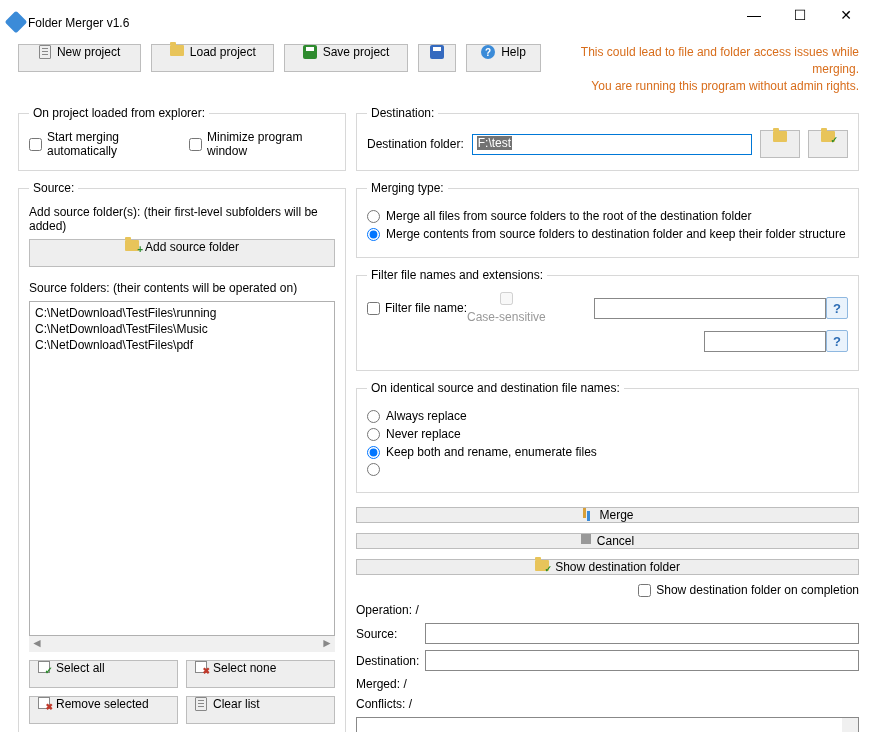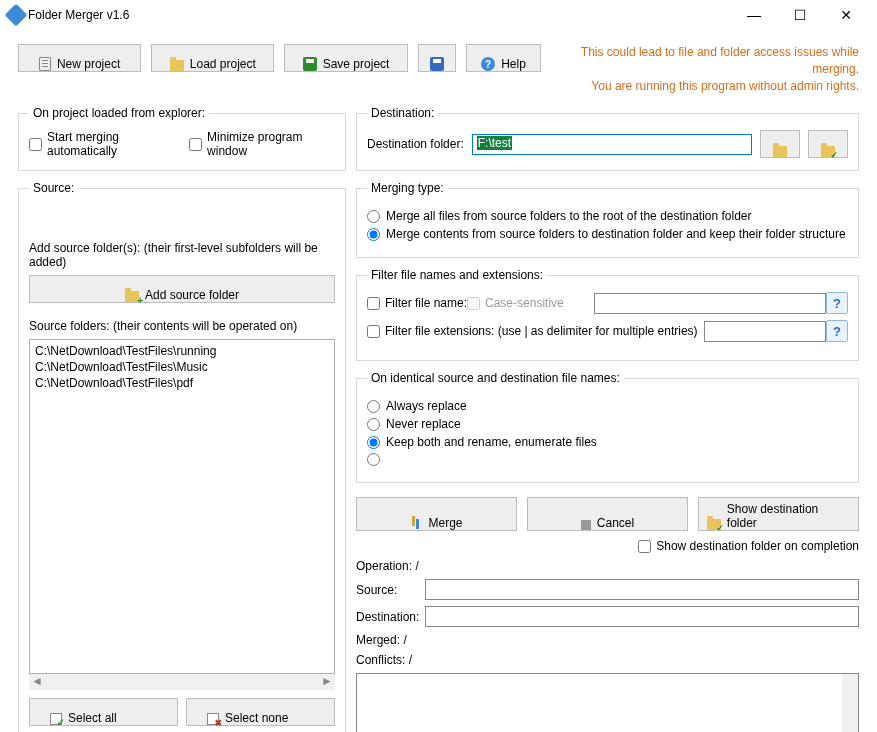--- a/index.html
+++ b/index.html
@@ -1,48 +1,48 @@
 <!DOCTYPE html>
 <html><head>
 <meta charset="utf-8">
 <style>
   * { box-sizing: border-box; font-family: 'Segoe UI', Tahoma, sans-serif; font-size: 12px; }
   body { margin: 0; background: #fff; width: 877px; height: 732px; overflow: hidden; }
-  .titlebar { height: 30px; display: flex; align-items: center; padding: 0 8px; background: #fff; }
+  .titlebar { height: 30px; display: flex; align-items: flex-end; padding: 0 8px; background: #fff; }
   .titlebar .title { flex: 1; padding-left: 4px; }
   .titlebar .ctrls { display: flex; }
   .titlebar .wc { width: 46px; height: 30px; display: flex; align-items: center; justify-content: center; font-size: 14px; font-family: Arial; }
   .app-icon { width: 16px; height: 16px; background: #3b8bd8; transform: rotate(45deg); border-radius: 2px; }
   .app { padding: 14px 18px 10px 18px; }
   .toolbar-row { display: flex; align-items: flex-start; gap: 10px; margin-bottom: 12px; }
-  .btn { height: 28px; background: #eee; border: 1px solid #bdbdbd; display: inline-flex; align-items: flex-end; justify-content: center; gap: 6px; padding: 0 8px; cursor: default; }
+  .btn { height: 28px; background: #eee; border: 1px solid #bdbdbd; display: inline-flex; align-items: flex-start; justify-content: center; gap: 6px; padding: 0 8px; cursor: default; }
   .btn.big { width: 130px; }
   .btn.sm { width: 40px; }
   .btn.help { width: 78px; }
   .warning { color: #d86d1b; font-size: 11.5px; text-align: right; line-height: 1.4; margin-left: auto; }
   fieldset { border: 1px solid #d8d8d8; padding: 10px 10px 12px 10px; margin: 0 0 10px 0; }
   legend { padding: 0 4px; color: #000; }
   .flex-row { display: flex; align-items: center; gap: 8px; }
   .cb { display: inline-flex; align-items: center; gap: 5px; }
   .cb input { width: 13px; height: 13px; margin: 0; }
   .cols { display: flex; gap: 10px; align-items: flex-start; }
   .left { width: 328px; }
   .right { flex: 1; }
-  .subtle { color: #000; margin-bottom: 6px; margin-top: 36px; }
+  .subtle { color: #000; margin-bottom: 6px; }
   .btn-wide { width: 100%; }
   .listbox { width: 100%; height: 335px; border: 1px solid #b0b0b0; background: #fff; padding: 3px 5px; overflow: auto; margin-top: 4px; }
   .listbox .item { white-space: nowrap; line-height: 16px; }
   .scroll-hint { height: 16px; background: #f0f0f0; display: flex; justify-content: space-between; padding: 0 2px; color: #888; font-size: 10px; }
   .grid2 { display: grid; grid-template-columns: 1fr 1fr; gap: 8px; margin-top: 8px; }
-  .btn.list { justify-content: flex-start; padding-left: 20px; }
+  .btn.list { justify-content: flex-start; padding-left: 8px; }
   .radio-row { display: flex; align-items: center; gap: 6px; margin: 4px 0; }
   .radio-row input { margin: 0; }
   .input { border: 1px solid #888; height: 21px; padding: 1px 4px; background: #fff; }
   .input.sel { border: 1px solid #0078d7; background: #fff; }
-  .input.sel .hl { background: #15803d; color: #fff; padding: 0 1px; text-align: right; }
+  .input.sel .hl { background: #737373; color: #fff; padding: 0 1px; text-align: right; }
   .icon-folder { width: 14px; height: 11px; background: #e8c45a; border-radius: 1px; position: relative; display: inline-block; }
   .icon-folder::before { content: ''; position: absolute; top: -3px; left: 0; width: 6px; height: 3px; background: #e8c45a; border-radius: 1px 1px 0 0; }
   .icon-folder.green::after { content: '✓'; position: absolute; right: -3px; bottom: -3px; font-size: 9px; color: #2a8a2a; font-weight: bold; }
   .icon-folder.plus::after { content: '+'; position: absolute; right: -4px; bottom: -4px; font-size: 10px; color: #2a8a2a; font-weight: bold; }
   .icon-sel { width: 12px; height: 12px; border: 1px solid #888; background: #fff; position: relative; display: inline-block; }
   .icon-sel.all::after { content: '✓'; position: absolute; right: -4px; bottom: -4px; color: #2a8a2a; font-size: 10px; font-weight: bold; }
   .icon-sel.none::after { content: '✖'; position: absolute; right: -4px; bottom: -4px; color: #c0392b; font-size: 9px; font-weight: bold; }
   .icon-sel.rem::after { content: '✖'; position: absolute; right: -4px; bottom: -4px; color: #c0392b; font-size: 9px; font-weight: bold; }
   .icon-clear { width: 12px; height: 14px; border: 1px solid #888; border-radius: 1px; display: inline-block; position:relative; }
   .icon-clear::after { content:''; position:absolute; left:2px; top:2px; right:2px; height:1px; background:#888; box-shadow:0 3px 0 #888, 0 6px 0 #888;}
@@ -51,30 +51,30 @@
   .icon-save.grn { background:#2e8b2e; }
   .icon-help { width: 14px; height: 14px; border-radius: 50%; background: #3b8bd8; color: #fff; display: inline-flex; align-items: center; justify-content: center; font-size: 10px; font-weight: bold; }
   .icon-merge { width: 12px; height: 14px; display:inline-block; position:relative; }
   .icon-merge::before { content:''; position:absolute; left:2px; top:0; width:3px; height:10px; background:#d8a03a;}
   .icon-merge::after { content:''; position:absolute; left:6px; top:3px; width:3px; height:10px; background:#3b8bd8;}
   .icon-stop { width: 10px; height: 10px; background: #999; display:inline-block;}
   .q { width: 22px; height: 22px; border: 1px solid #8fb8e0; border-radius: 2px; display: inline-flex; align-items: center; justify-content: center; color: #2d6db5; font-weight: bold; font-size: 13px; background: #eaf3fc; }
   .field-row { display: flex; align-items: center; gap: 6px; margin-bottom: 6px; }
   .field-row .lbl { width: 63px; }
   .field-row .val { flex: 1; height: 21px; border: 1px solid #888; background: #fff; }
-  .action-row { display:flex; gap:10px; margin: 14px 0 8px 0; }
+  .action-row { display:flex; gap:10px; margin: 14px 0 8px 0; flex-direction: column; }
   .action-row .btn { height: 34px; flex:1; }
   .sep-lbl { margin: 6px 0; }
   .log { height: 62px; border: 1px solid #888; background: #fff; margin-top: 4px; position:relative; }
   .log .vsb { position:absolute; right:0; top:0; bottom:0; width:16px; background:#f0f0f0;}
   .filter-row { display:flex; align-items:center; margin-bottom:6px;}
   .filter-row .spacer { flex:1; }
   .filter-row .txt { width: 232px; height: 21px; border: 1px solid #888; background:#fff; }
   .filter-row .txt.sm { width: 122px; }
-  .disabled { color: #999; }
+  .disabled { color: #999; flex-direction: column; }
   .chk-right { display:flex; justify-content:flex-end; margin-top:4px; }
 </style>
 </head>
 <body>
 
 <div class="titlebar">
   <span class="app-icon"></span>
   <span class="title">Folder Merger v1.6</span>
   <div class="ctrls">
     <div class="wc">—</div>
@@ -206,24 +206,20 @@
     </label>
     <label class="cb disabled">
       <input type="checkbox" disabled="" style="">
               <span>Case-sensitive</span>
     </label>
     <span class="spacer"></span>
     <div class="txt"></div>
     <div class="q">?</div>
   </div>
   <div class="filter-row">
-    <label class="cb">
-      <input type="checkbox" style="">
-              <span>Filter file extensions: (use | as delimiter for multiple entries)</span>
-    </label>
     <span class="spacer"></span>
     <div class="txt sm"></div>
     <div class="q">?</div>
   </div>
 </fieldset>
 
 <fieldset>
   <legend>On identical source and destination file names:</legend>
   <label class="radio-row">
     <input type="radio" name="id" style="">

